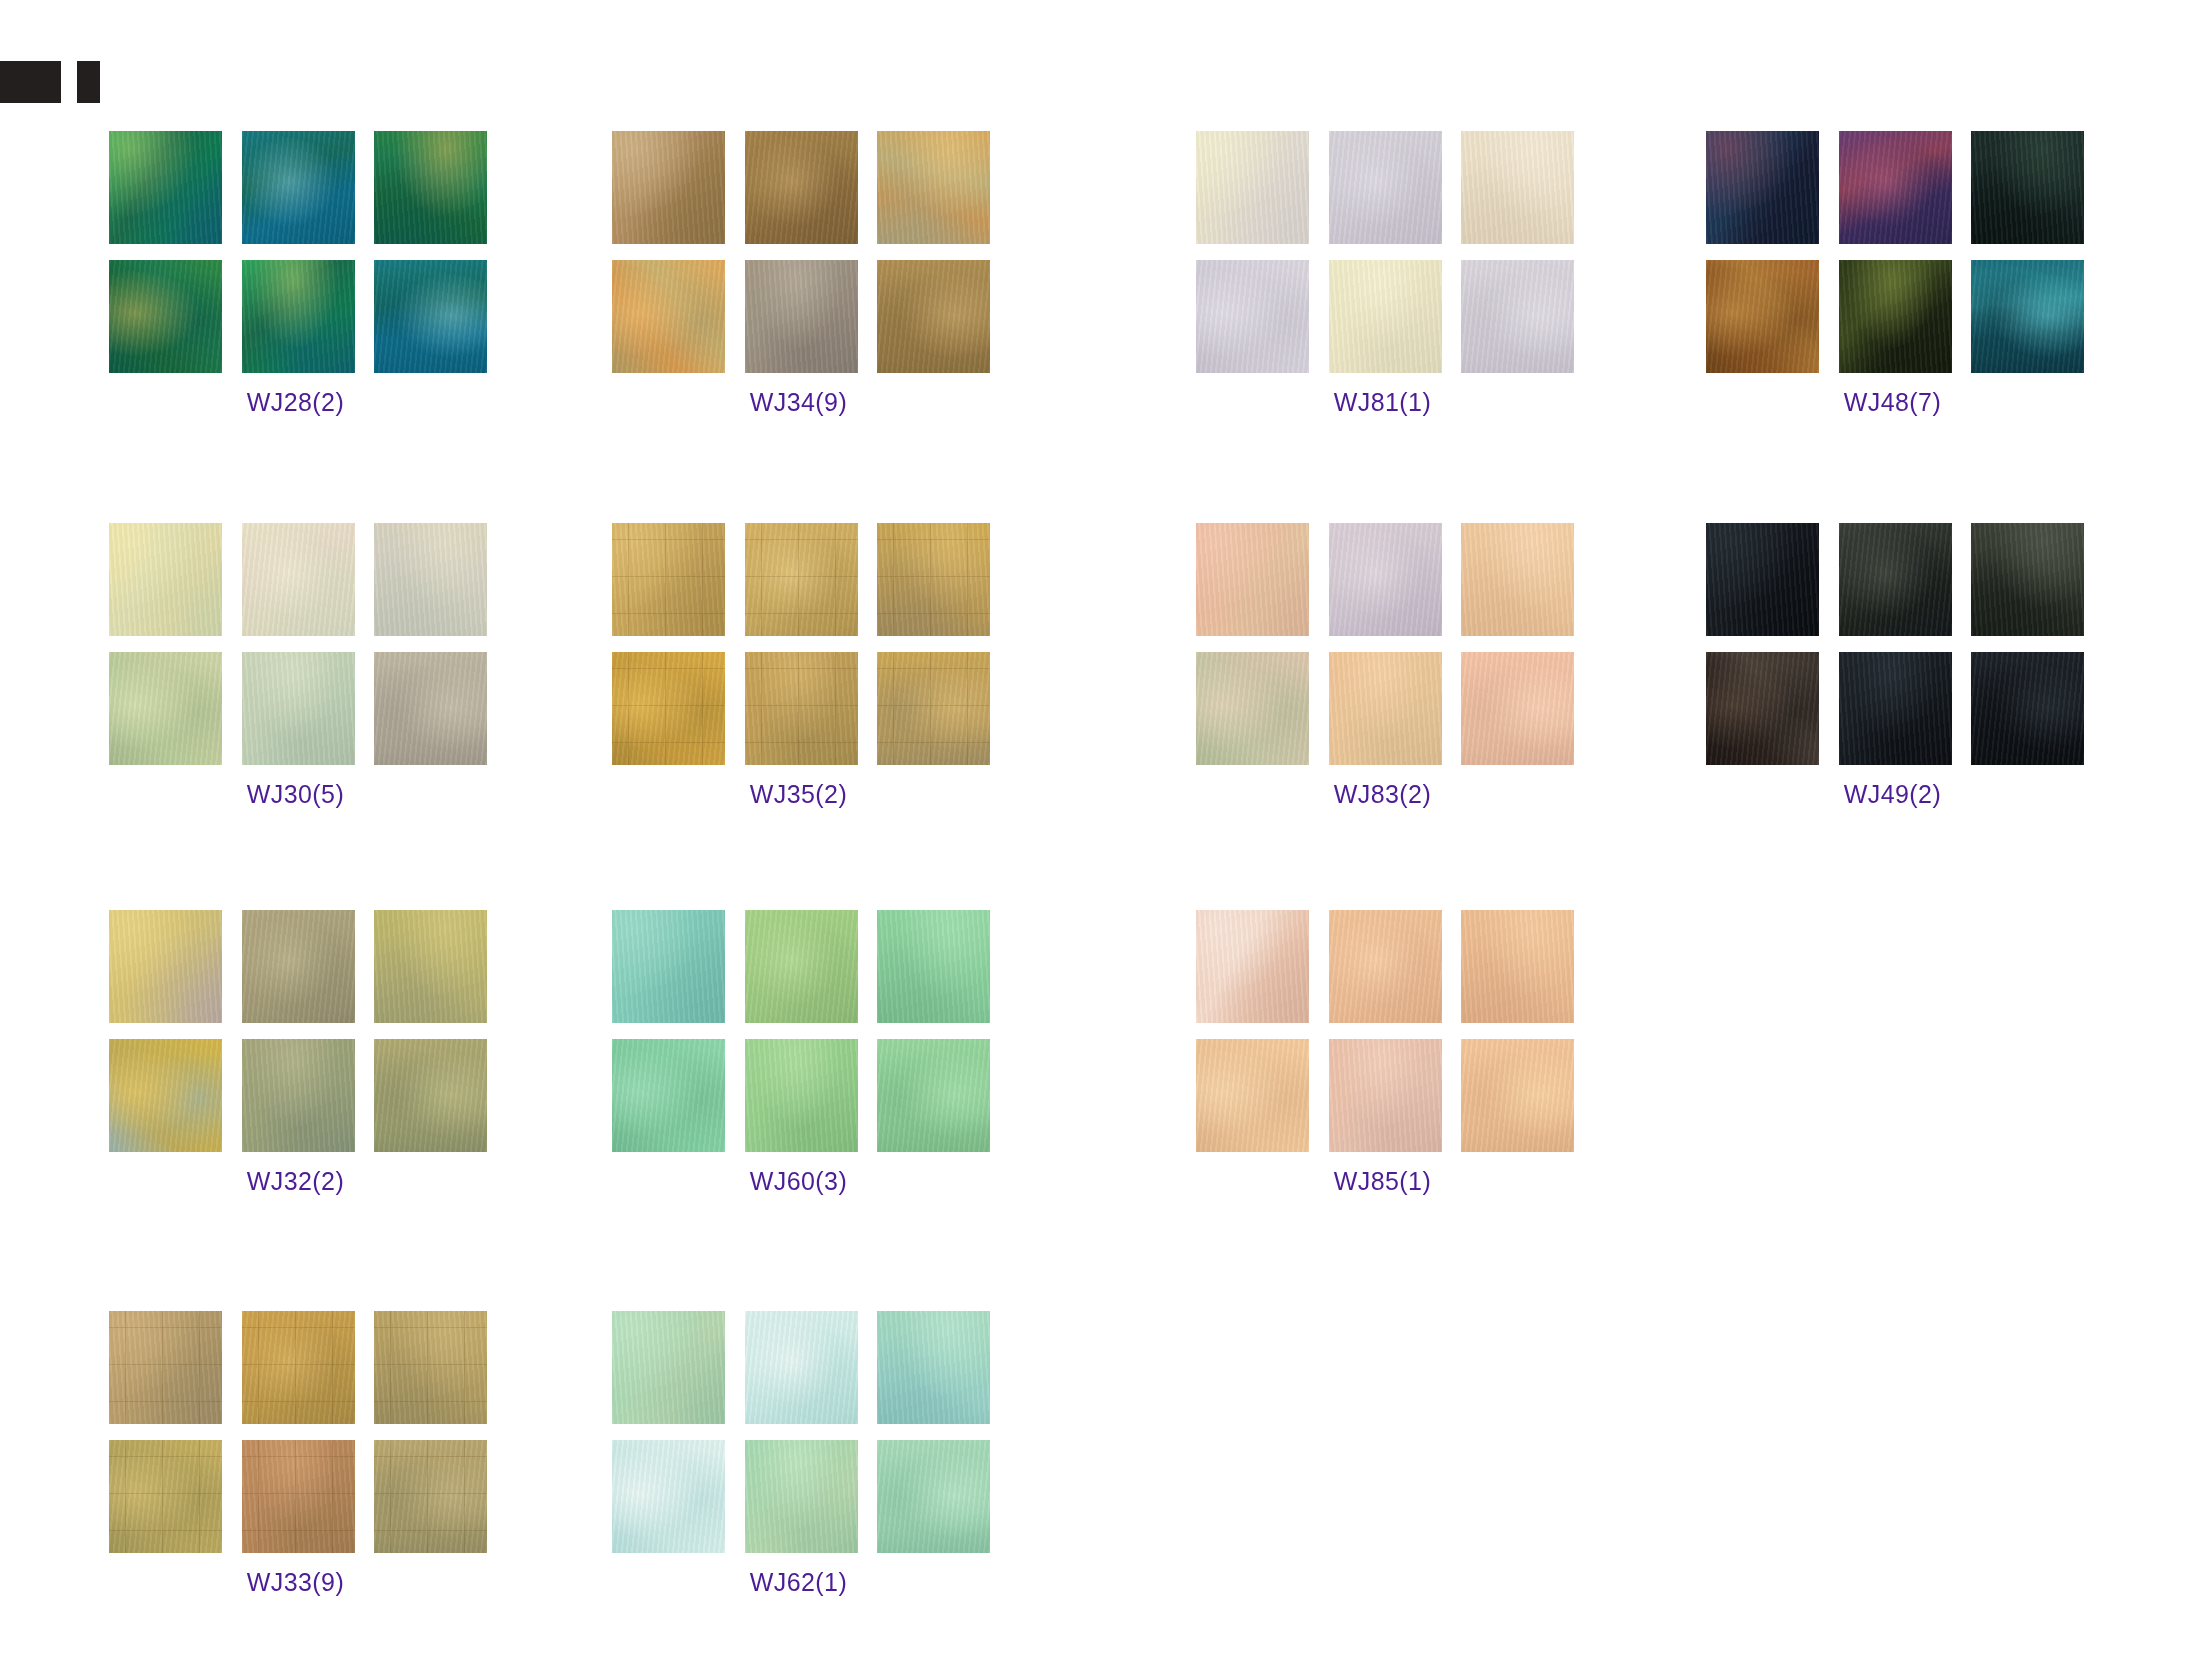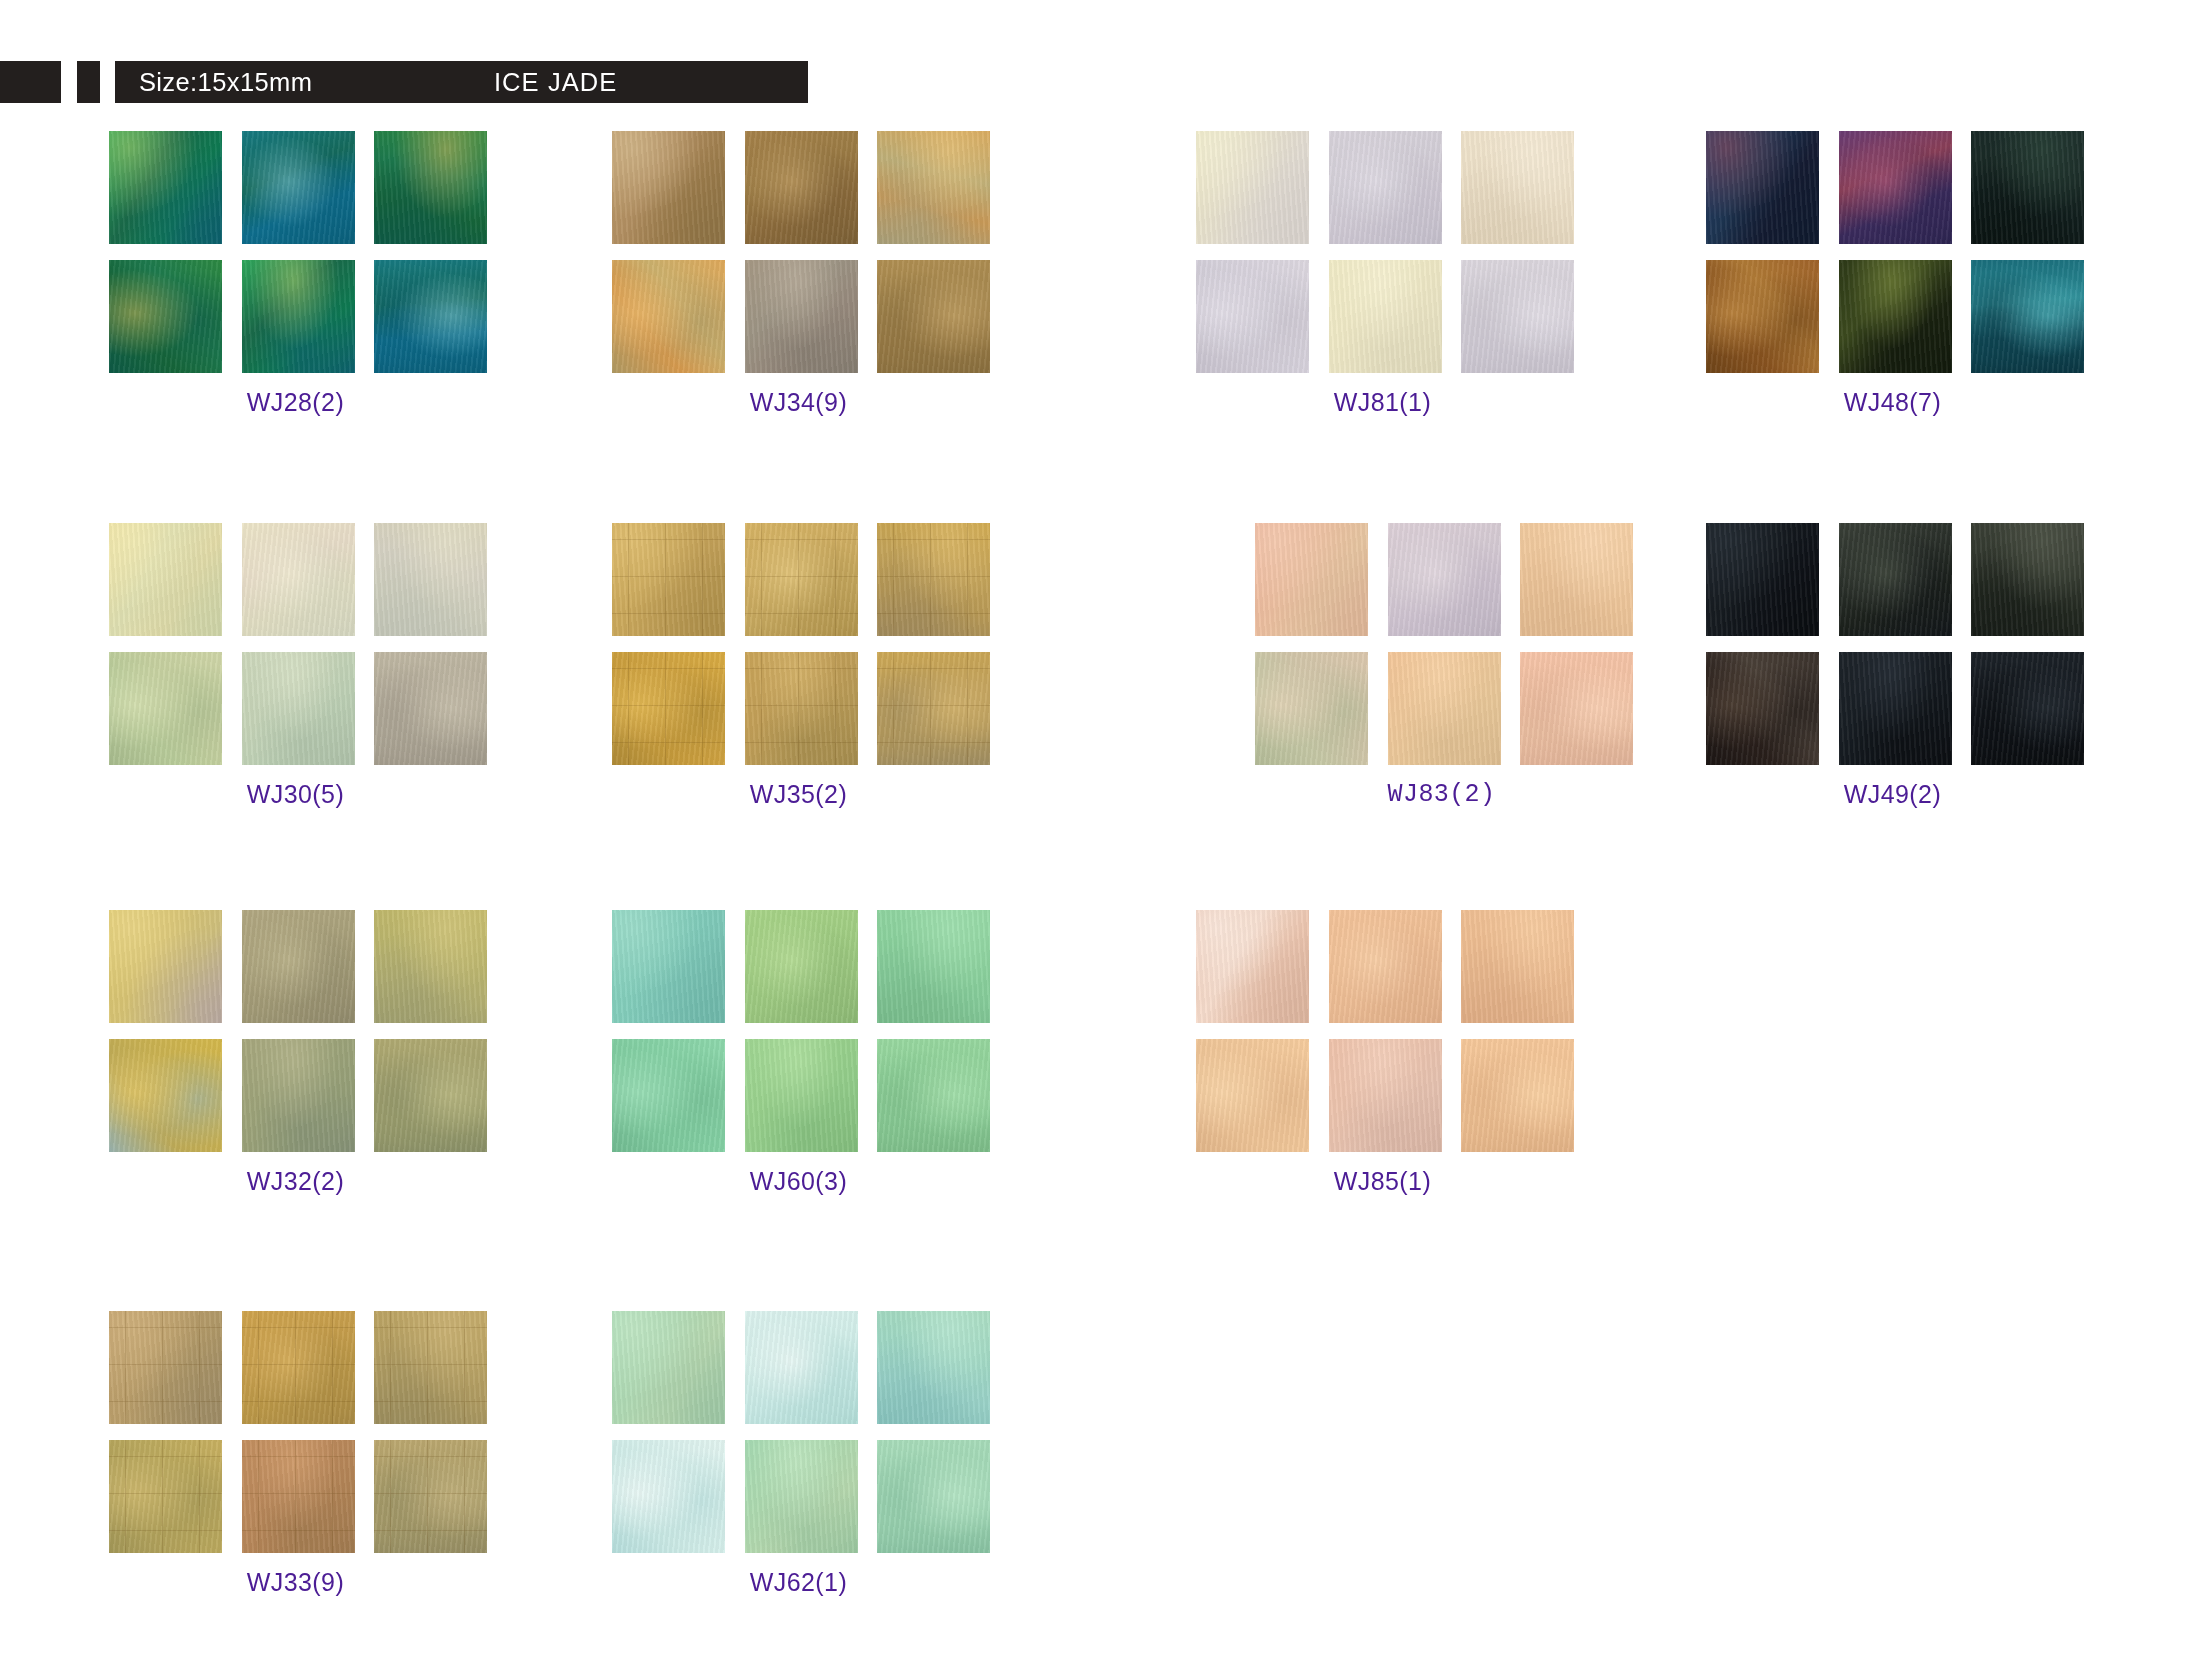--- a/index.html
+++ b/index.html
@@ -361,21 +361,21 @@
         </div>
         <div class="tile crosshatch" style="background: rgb(184, 156, 92);">
           <div class="sheen" style="background: linear-gradient(175deg, rgb(204, 168, 86) 0%, rgb(194, 162, 92) 38%, rgb(184, 156, 92) 66%, rgb(160, 142, 98) 100%);"></div>
           <div class="sheen" style="background: radial-gradient(at 69% 49%, rgb(220, 188, 118) 0%, rgba(255, 255, 255, 0) 52%), radial-gradient(at 31% 51%, rgb(160, 142, 98) 0%, rgba(255, 255, 255, 0) 58%); opacity: 0.62;"></div>
           <div class="streaks" style="background: repeating-linear-gradient(96deg, rgba(255, 255, 255, 0.16) 0px, rgba(255, 255, 255, 0.16) 1.5px, rgba(0, 0, 0, 0.1) 2.2px, rgba(0, 0, 0, 0.1) 5.1px);"></div>
           <div class="grid9"></div>
         </div>
       </div>
       <div class="group-label">WJ35(2)</div>
     </div>
-    <div class="swatch-group" style="left: 1255px; top: 523px; font-family: Liberation Mono, monospace;">
+    <div class="swatch-group" style="left: 1196px; top: 523px;">
       <div class="tile-grid">
         <div class="tile" style="background: rgb(231, 198, 162);">
           <div class="sheen" style="background: linear-gradient(120deg, rgb(240, 184, 160) 0%, rgb(236, 191, 160) 38%, rgb(231, 198, 162) 66%, rgb(221, 180, 150) 100%);"></div>
           <div class="sheen" style="background: radial-gradient(at 18% 14%, rgb(248, 210, 184) 0%, rgba(255, 255, 255, 0) 52%), radial-gradient(at 82% 86%, rgb(221, 180, 150) 0%, rgba(255, 255, 255, 0) 58%); opacity: 0.62;"></div>
           <div class="streaks" style="background: repeating-linear-gradient(86deg, rgba(255, 255, 255, 0.16) 0px, rgba(255, 255, 255, 0.16) 1.5px, rgba(0, 0, 0, 0.1) 2.2px, rgba(0, 0, 0, 0.1) 5.1px);"></div>
           <div class="grid9"></div>
         </div>
         <div class="tile" style="background: rgb(206, 195, 208);">
           <div class="sheen" style="background: linear-gradient(157deg, rgb(221, 208, 216) 0%, rgb(214, 203, 212) 38%, rgb(206, 195, 208) 66%, rgb(192, 182, 196) 100%);"></div>
           <div class="sheen" style="background: radial-gradient(at 41% 45%, rgb(234, 224, 230) 0%, rgba(255, 255, 255, 0) 52%), radial-gradient(at 59% 55%, rgb(192, 182, 196) 0%, rgba(255, 255, 255, 0) 58%); opacity: 0.62;"></div>
@@ -655,18 +655,14 @@
       </div>
       <div class="group-label">WJ62(1)</div>
     </div>
   </div>
 
 <div id="header-bar">
   <div class="hdr-block" id="hdr-block-1"></div>
   <div id="hdr-spacer-1"></div>
   <div class="hdr-block" id="hdr-block-2"></div>
   <div id="hdr-spacer-2"></div>
-  <div id="hdr-main">
-    <span id="size-label">Size:15x15mm</span>
-    <span id="series-label">ICE JADE</span>
-  </div>
 </div>
 
 
 </body></html>

